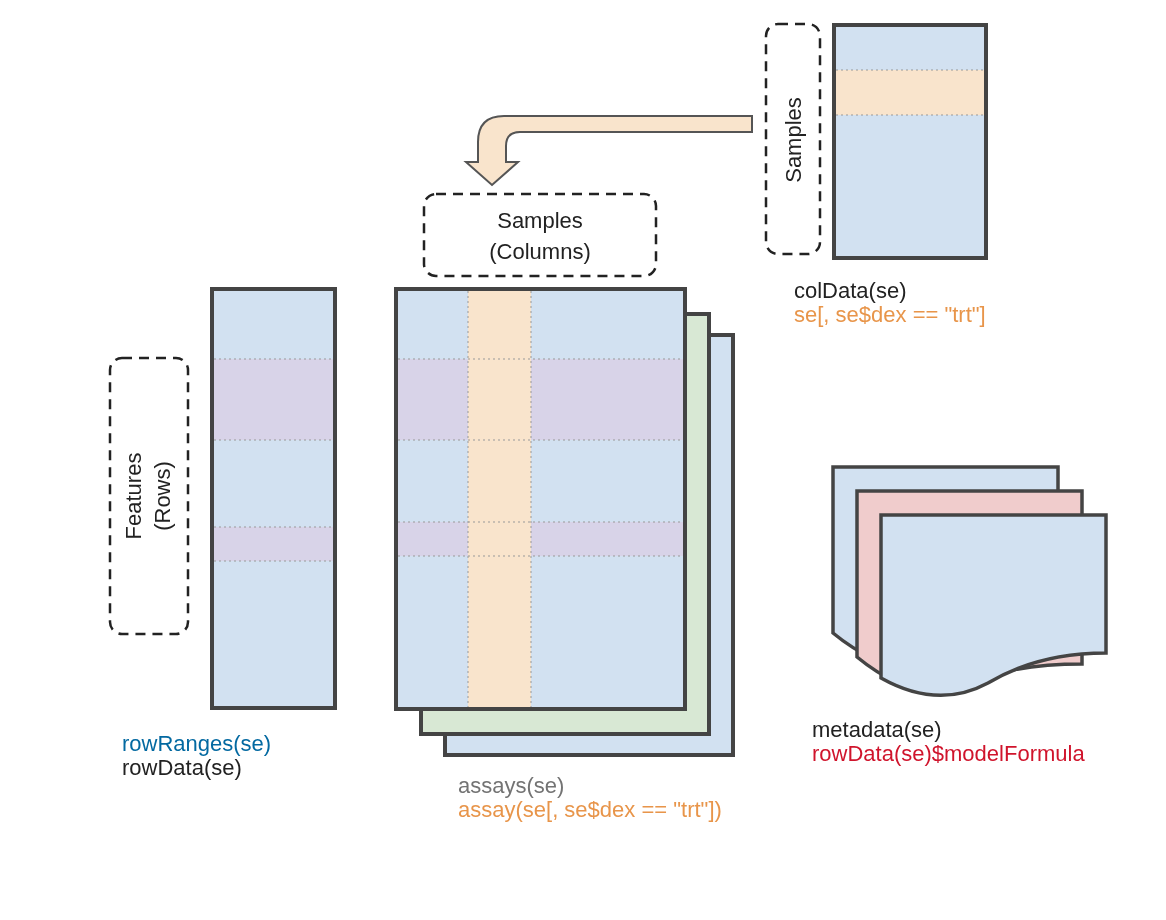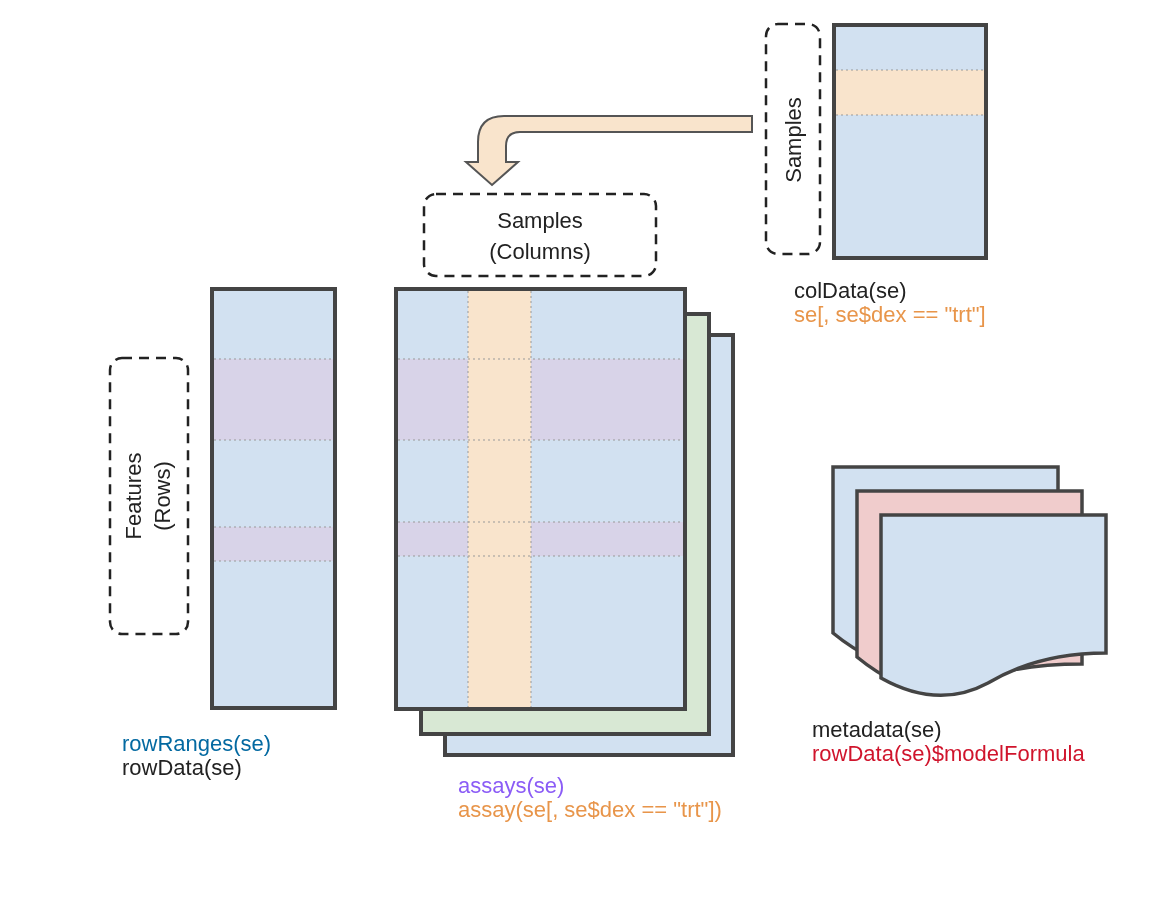--- a/index.html
+++ b/index.html
@@ -73,20 +73,20 @@
   <div style="color:#222">colData(se)</div>
   <div style="color:#e8954a">se[, se$dex == "trt"]</div>
 </div>
 
 <div class="lbl" style="left:122px; top:732px;">
   <div style="color:#0369a1">rowRanges(se)</div>
   <div style="color:#222">rowData(se)</div>
 </div>
 
 <div class="lbl" style="left:458px; top:774px;">
-  <div style="color:#8b5cf6">assays(se)</div>
+  <div style="color:#737373">assays(se)</div>
   <div style="color:#e8954a">assay(se[, se$dex == "trt"])</div>
 </div>
 
 <div class="lbl" style="left:780px; top:718px;margin-left:32px;">
   <div style="color:#222">metadata(se)</div>
   <div style="color:#d0142c">rowData(se)$modelFormula</div>
 </div>
 
 </body></html>

